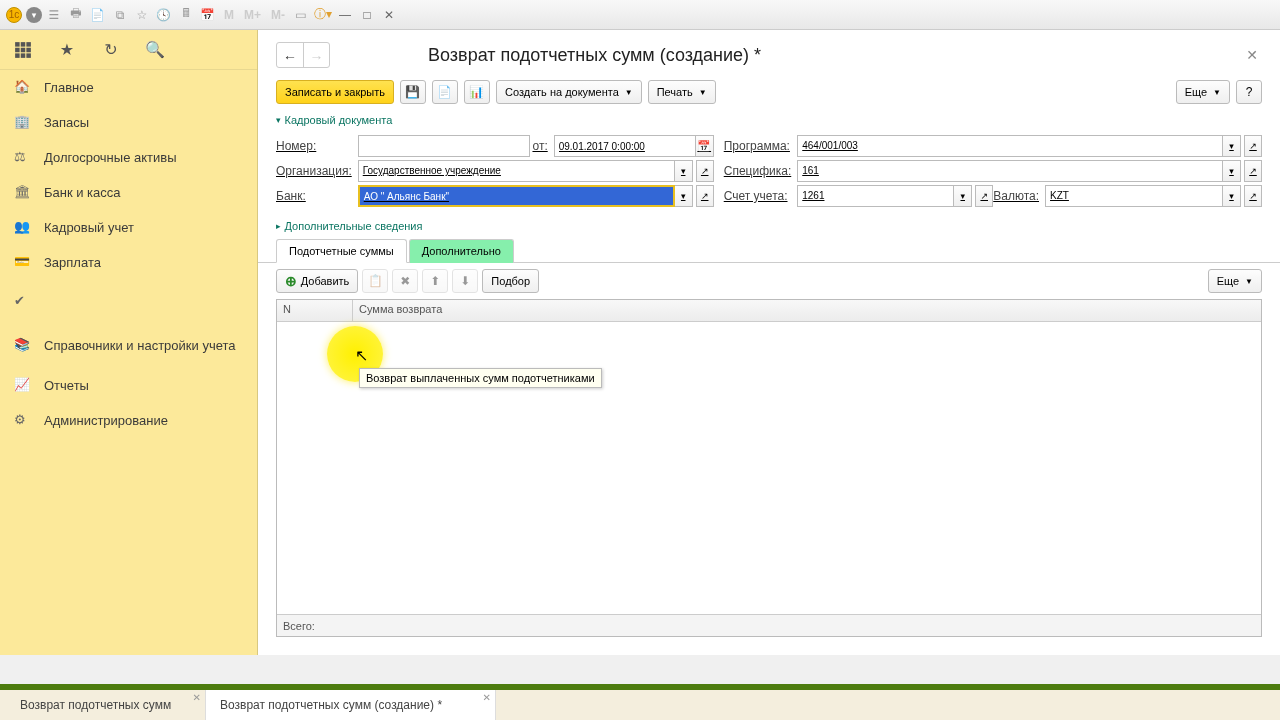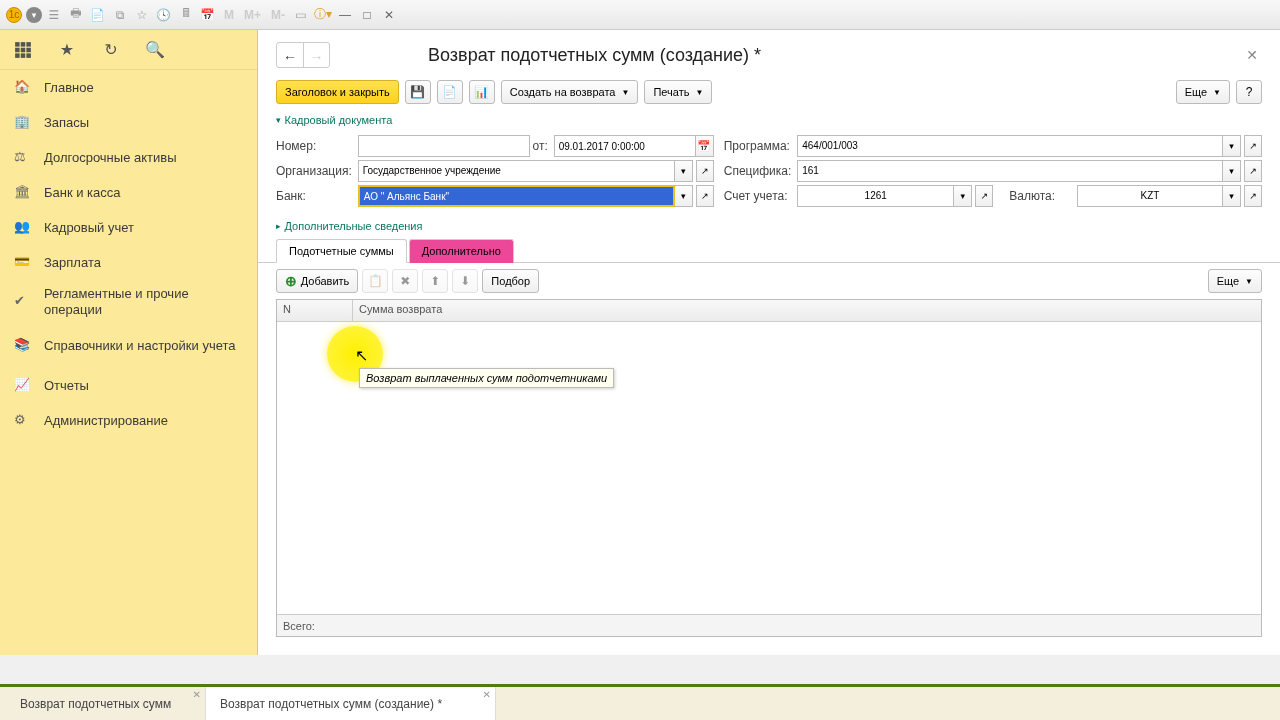--- a/index.html
+++ b/index.html
@@ -43,33 +43,33 @@
 .btn.icon { width: 26px; padding: 0; justify-content:center; font-size:12px;}
 .btn .caret { font-size: 8px; margin-left: 2px; }
 .toolbar .spacer { flex:1; }
 
 
 .section-head { padding: 4px 18px; color: #0b7562; font-size: 11px; cursor:pointer; display:flex; align-items:center; gap:4px;}
 .section-head .chev { font-size: 9px; }
 
 
 .form { padding: 2px 18px 6px 18px; }
-.form table { width: 100%; border-collapse: separate; border-spacing: 0 3px; }
+.form table { width: 100%; border-collapse: separate; border-spacing: 0 3px; text-decoration: underline; }
 .form td { vertical-align: middle; }
 .flabel { color: #444; font-size: 12px; padding-right: 6px; white-space: nowrap; }
 .finput { display: flex; height: 22px; }
 .finput input, .finput .val { flex:1; border: 1px solid #bbb; background: #fff; padding: 0 4px; font-size: 10px; height:22px; line-height:20px; }
 .finput.selected .val { background: #3367d6; color: #fff; border: 2px solid #e8c020; }
 .finput .dbtn { width: 18px; height: 22px; border: 1px solid #bbb; border-left: none; background: linear-gradient(#fdfdfd,#efefef); display:flex;align-items:center;justify-content:center; font-size:9px; cursor:pointer;}
 .finput .dbtn.sep { margin-left: 3px; border-left:1px solid #bbb;}
 .finput.date .cal { font-size: 11px;}
 
 
 .tabs { display: flex; padding: 0 18px; border-bottom: 1px solid #ccc; margin-top: 2px;}
-.tab { padding: 5px 12px; border: 1px solid #ccc; background: #ec4899; font-size: 11px; cursor:pointer; position:relative; top:1px; border-bottom:none; border-radius: 3px 3px 0 0;}
+.tab { padding: 5px 12px; border: 1px solid #ccc; background: #86efac; font-size: 11px; cursor:pointer; position:relative; top:1px; border-bottom:none; border-radius: 3px 3px 0 0;}
 .tab.active { background: #fff; border-bottom: 1px solid #fff;}
 .tab + .tab { margin-left: 2px; }
 
 
 .tbl-toolbar { display:flex; padding: 6px 18px; gap: 4px; }
 .tbl-toolbar .btn.icon.disabled { opacity: 0.4; }
 .tbl-toolbar .spacer { flex:1; }
 .addbtn .plus { color: #2a8a2a; font-weight:bold; font-size:14px;}
 
 
@@ -79,21 +79,21 @@
 .tbl-body { flex:1; background:#fff; position:relative;}
 .tbl-foot { height: 22px; border-top: 1px solid #ccc; background: #f4f4f4; display:flex; align-items:center;}
 .tbl-foot .tf { padding: 0 6px; font-size: 11px; color:#555;}
 
 
 .highlight { position:absolute; width: 56px; height: 56px; border-radius: 50%; background: radial-gradient(rgba(255,240,0,1),rgba(255,240,0,0.7)); box-shadow: 0 0 8px rgba(255,230,0,0.6);}
 .cursor { position:absolute; font-size: 16px; color:#000;}
 .tooltip { position:absolute; background: #fffff0; border: 1px solid #bbb; padding: 3px 6px; font-size: 11px; box-shadow: 1px 1px 3px rgba(0,0,0,0.2);}
 
 
-.bottom-tabs { height: 36px; background: #f4eedd; border-top: 3px solid #4d7c0f; display:flex; align-items:stretch; padding: 0 6px; position:absolute; bottom:0; left:0; right:0;}
+.bottom-tabs { height: 36px; background: #f4eedd; border-top: 6px solid #4d7c0f; display:flex; align-items:stretch; padding: 0 6px; position:absolute; bottom:0; left:0; right:0;}
 .btab { display:flex; align-items:center; padding: 0 14px; font-size: 12px; color:#444; position:relative; cursor:pointer; border-right:1px solid #ddd;}
 .btab.active { background: #fff; }
 .btab .bx { position:absolute; top:2px; right:4px; font-size: 10px; color:#999;}
 
 svg { display:block; }
 </style>
 </head>
 <body>
 
 <div class="titlebar">
@@ -159,21 +159,20 @@
     <div class="side-item">
         <span class="sicon">👥</span>
         <span class="slabel">Кадровый учет</span>
       </div>
     <div class="side-item">
         <span class="sicon">💳</span>
         <span class="slabel">Зарплата</span>
       </div>
     <div class="side-item tall">
         <span class="sicon">✔</span>
-        <span class="slabel">Регламентные и прочие операции</span>
       </div>
     <div class="side-item tall">
         <span class="sicon">📚</span>
         <span class="slabel">Справочники и настройки учета</span>
       </div>
     <div class="side-item">
         <span class="sicon">📈</span>
         <span class="slabel">Отчеты</span>
       </div>
     <div class="side-item">
@@ -187,27 +186,27 @@
       <div class="navbtns">
         <div class="navbtn">←</div>
         <div class="navbtn">→</div>
       </div>
       <div class="page-title">Возврат подотчетных сумм (создание) *</div>
       <div class="close-x">✕</div>
     </div>
 
     <div class="toolbar">
       <div class="btn primary">
-          <span>Заголовок и закрыть</span>
+          <span>Записать и закрыть</span>
         </div>
       <div class="btn icon">💾</div>
       <div class="btn icon">📄</div>
       <div class="btn icon">📊</div>
       <div class="btn">
-          <span>Создать на возврата</span>
+          <span>Создать на документа</span>
           <span class="caret">▼</span>
         </div>
       <div class="btn">
           <span>Печать</span>
           <span class="caret">▼</span>
         </div>
       <div class="spacer"></div>
       <div class="btn">
           <span>Еще</span>
           <span class="caret">▼</span>
@@ -268,21 +267,21 @@
           <td class="flabel">Банк:</td>
           <td colspan="3">
                 <div class="finput selected">
                   <div class="val">АО " Альянс Банк"</div>
                   <div class="dbtn">▾</div>
                   <div class="dbtn sep">↗</div>
                 </div>
               </td>
           <td class="flabel" style="padding-left:10px;">Счет учета:</td>
           <td>
-            <div style="display:flex;gap:16px;text-align:center;">
+            <div style="display:flex;gap:0;">
               <div class="finput" style="flex:0 0 196px;">
                     <div class="val">1261</div>
                     <div class="dbtn">▾</div>
                     <div class="dbtn sep">↗</div>
                   </div>
               <span class="flabel" style="align-self:center;">Валюта:</span>
               <div class="finput" style="flex:1;">
                     <div class="val">KZT</div>
                     <div class="dbtn">▾</div>
                     <div class="dbtn sep">↗</div>
@@ -322,21 +321,21 @@
     </div>
 
     <div class="tblwrap" style="margin-bottom:18px;">
       <div class="tbl-head">
         <div class="th" style="width:76px;">N</div>
         <div class="th" style="width:144px;border-right:none;">Сумма возврата</div>
       </div>
       <div class="tbl-body">
         <div class="highlight" style="left:50px; top:4px;"></div>
         <div class="cursor" style="left:78px; top:24px;">↖</div>
-        <div class="tooltip" style="left:82px; top:46px;font-style:italic;">Возврат выплаченных сумм подотчетниками</div>
+        <div class="tooltip" style="left:82px; top:46px;">Возврат выплаченных сумм подотчетниками</div>
       </div>
       <div class="tbl-foot">
         <div class="tf" style="width:76px;">Всего:</div>
       </div>
     </div>
 
   </div>
 </div>
 
 <div class="bottom-tabs">

